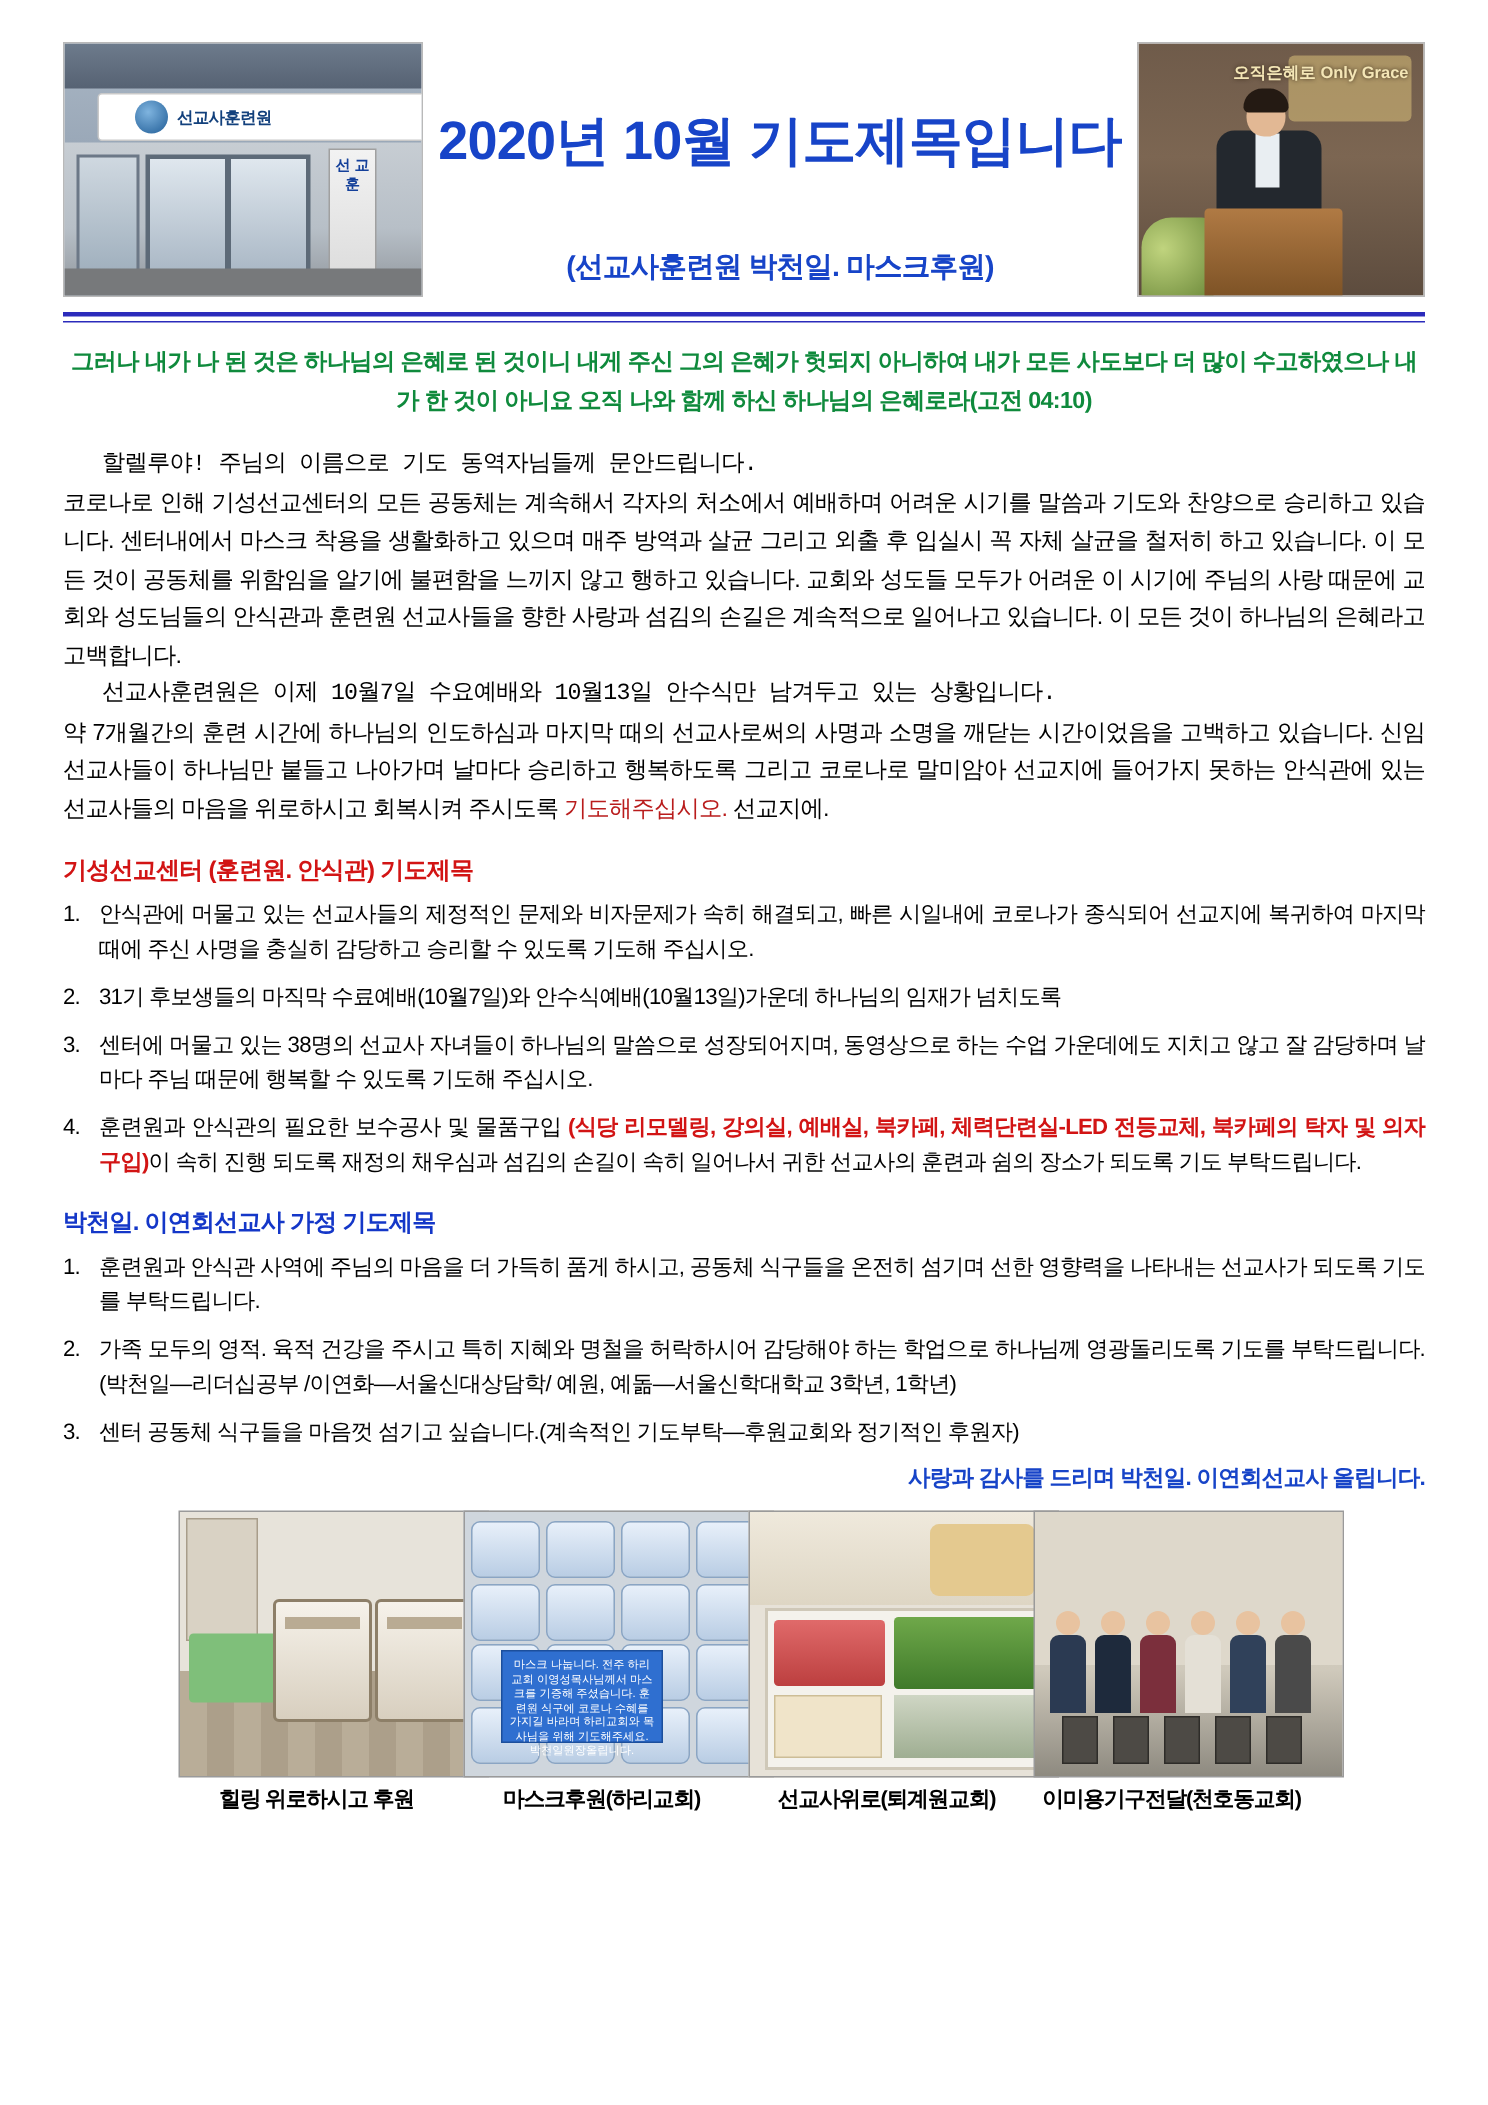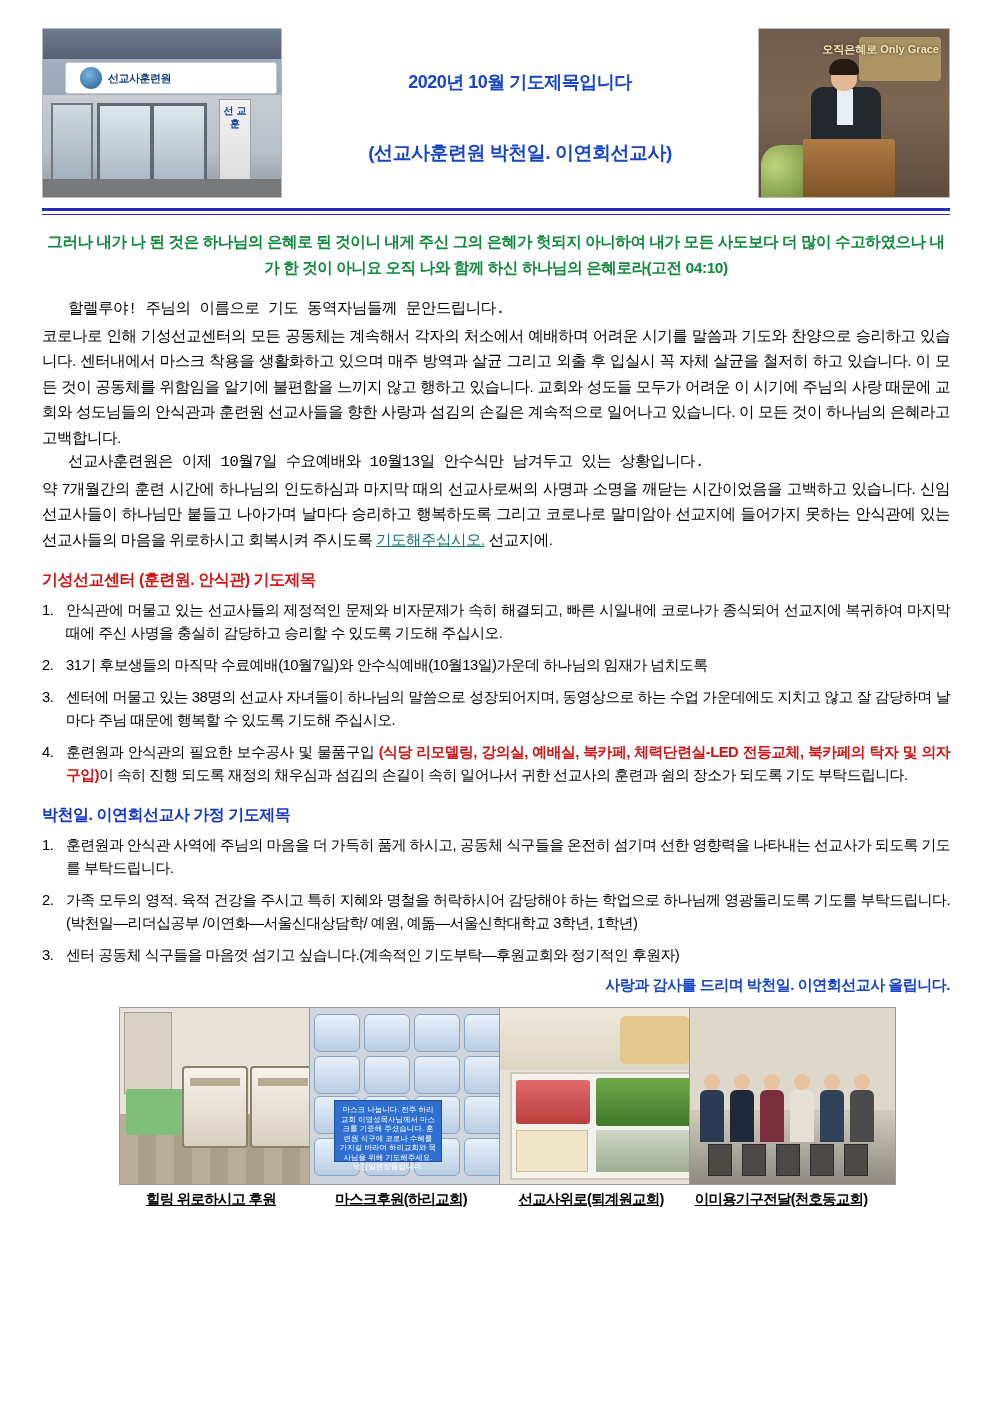--- a/index.html
+++ b/index.html
@@ -44,21 +44,21 @@
     background: linear-gradient(#a9b6c4 0%, #9aa8b8 40%, #8d9aa8 100%);
   }
   
   .pl-roof {
     position: absolute; left: 0; top: 0; width: 100%; height: 30px;
     background: linear-gradient(#6d7b8c, #566273);
   }
   .pl-sign {
     position: absolute; left: 22px; top: 33px; width: 196px; height: 30px;
     background: #ffffff; border: 1px solid #c9c9c9; border-radius: 3px;
-    display: flex; align-items: center; padding-left: 14px; gap: 6px;
+    display: flex; align-items: center; padding-left: 24px; gap: 6px;
   }
   .pl-logo {
     width: 22px; height: 22px; border-radius: 50%;
     background: radial-gradient(circle at 40% 35%, #7fb4df, #1f5c96);
   }
   .pl-signtext {
     font-size: 11px; color: #12407c; font-weight: bold; letter-spacing: -0.5px;
   }
   .pl-wall {
     position: absolute; left: 0; top: 66px; width: 100%; height: 104px;
@@ -125,21 +125,21 @@
     background: radial-gradient(circle at 30% 40%, #c0d47e, #6d8a3b);
     border-radius: 20px 8px 0 0;
   }
 
   .header-titles {
     flex: 1 1 auto;
     text-align: center;
     padding-top: 42px;
   }
   .title-main {
-    font-size: 18px;
+    font-size: 36px;
     font-weight: bold;
     color: #1744c8;
     letter-spacing: -0.5px;
   }
   .title-sub {
     margin-top: 46px;
     font-size: 19px;
     font-weight: bold;
     color: #1744c8;
     letter-spacing: -0.5px;
@@ -166,21 +166,21 @@
   
   .body-text {
     margin-top: 16px;
     font-size: 15.5px;
     line-height: 25.5px;
     letter-spacing: -0.5px;
     text-align: justify;
   }
   .body-text p { margin: 0; }
   .indent { text-indent: 26px; font-family: Liberation Mono, monospace; }
-  .link-blue { color: #0f766e; text-decoration: underline; }
+  .link-blue { color: #b91c1c; }
 
   
   .section-title {
     margin-top: 18px;
     font-size: 16px;
     font-weight: bold;
     color: #d21414;
     letter-spacing: -0.5px;
   }
   .section-title.blue { color: #1437c8; }
@@ -218,21 +218,21 @@
     letter-spacing: -0.5px;
   }
 
   
   .gallery {
     margin-top: 12px;
     display: flex;
     gap: 6px;
     justify-content: center;
   }
-  .gal-item { width: 184px; text-decoration: underline; }
+  .gal-item { width: 184px; }
   .gal-photo {
     width: 207px; height: 178px;
     border: 1px solid #9a9a9a;
     box-sizing: border-box;
     position: relative;
     overflow: hidden;
   }
   .gal-caption {
     margin-top: 5px;
     text-align: center;
@@ -295,21 +295,21 @@
       </div>
       <div class="pl-wall"></div>
       <div class="pl-sidepanel"></div>
       <div class="pl-door"></div>
       <div class="pl-banner">선 교 훈</div>
       <div class="pl-ground"></div>
     </div>
 
     <div class="header-titles">
       <div class="title-main">2020년 10월 기도제목입니다</div>
-      <div class="title-sub">(선교사훈련원 박천일. 이연회선교사)</div>
+      <div class="title-sub">(선교사훈련원 박천일. 마스크후원)</div>
     </div>
 
     <div class="photo photo-right">
       <div class="pr-backlight"></div>
       <div class="pr-text">오직은혜로
 Only Grace</div>
       <div class="pr-flower"></div>
       <div class="pr-person-body"></div>
       <div class="pr-shirt"></div>
       <div class="pr-person-head"></div>

